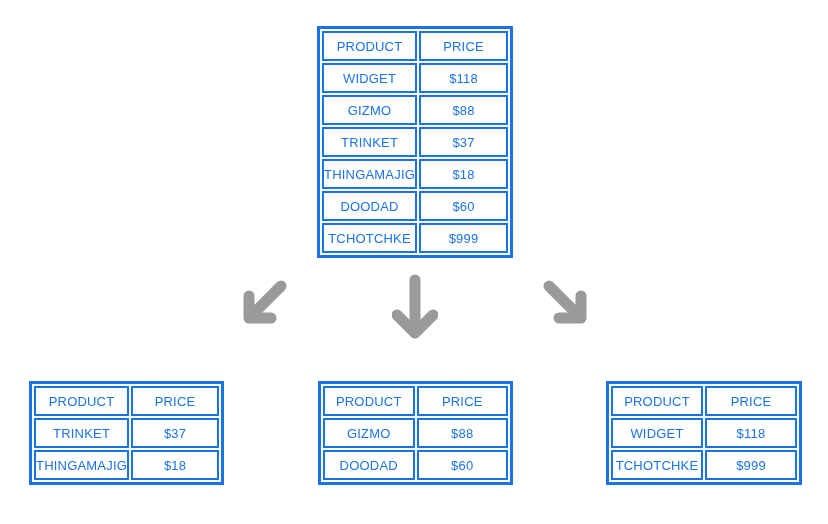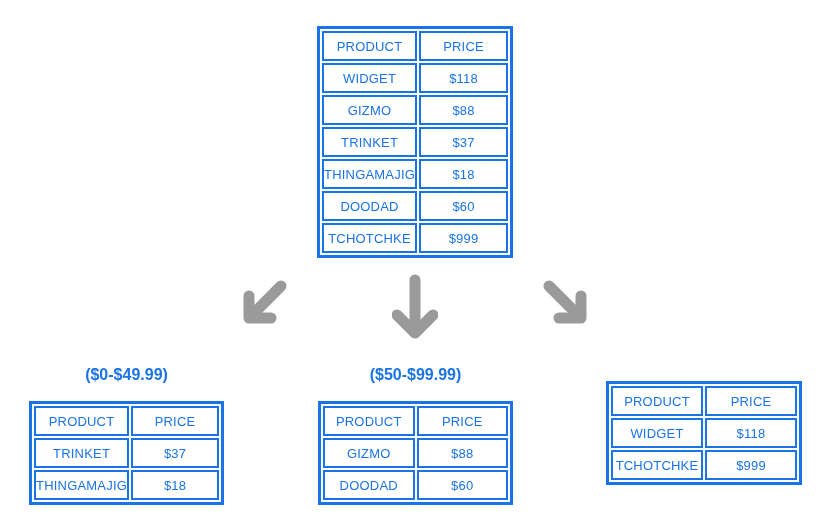--- a/index.html
+++ b/index.html
@@ -92,33 +92,31 @@
     <path d="M23 7 L23 50"></path>
     <path d="M5 42 L23 60 L41 42"></path>
   </svg>
 
   <svg class="arrow abs" style="left:540px; top:273px;" width="54" height="60" viewBox="0 0 54 60">
     <path d="M9 13 L38 42"></path>
     <path d="M41 23 L41 45 L19 45"></path>
   </svg>
 
   <div class="group abs" style="left:29px; top:365px; width:195px;">
-    <div class="group-label">($0-$49.99)</div>
     <div class="ptable" style="width:195px;">
         <div class="cell">PRODUCT</div>
         <div class="cell">PRICE</div>
         <div class="cell">TRINKET</div>
         <div class="cell">$37</div>
         <div class="cell">THINGAMAJIG</div>
         <div class="cell">$18</div>
       </div>
   </div>
 
   <div class="group abs" style="left:318px; top:365px; width:195px;">
-    <div class="group-label">($50-$99.99)</div>
     <div class="ptable" style="width:195px;">
         <div class="cell">PRODUCT</div>
         <div class="cell">PRICE</div>
         <div class="cell">GIZMO</div>
         <div class="cell">$88</div>
         <div class="cell">DOODAD</div>
         <div class="cell">$60</div>
       </div>
   </div>
 

